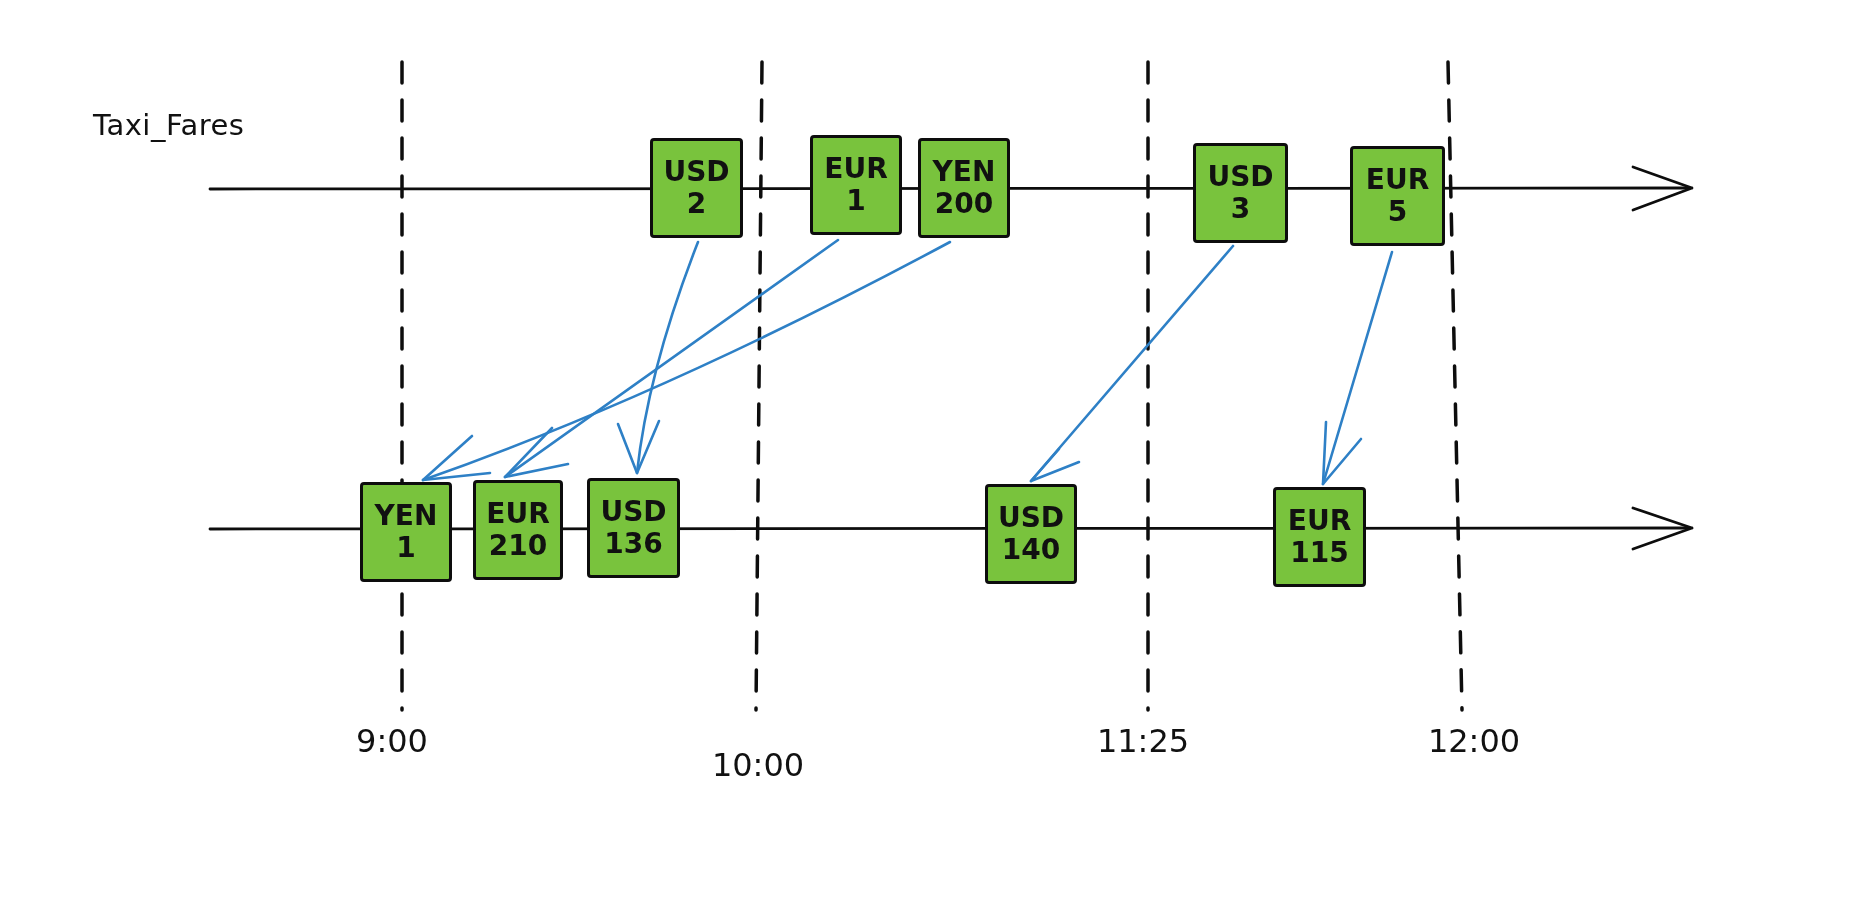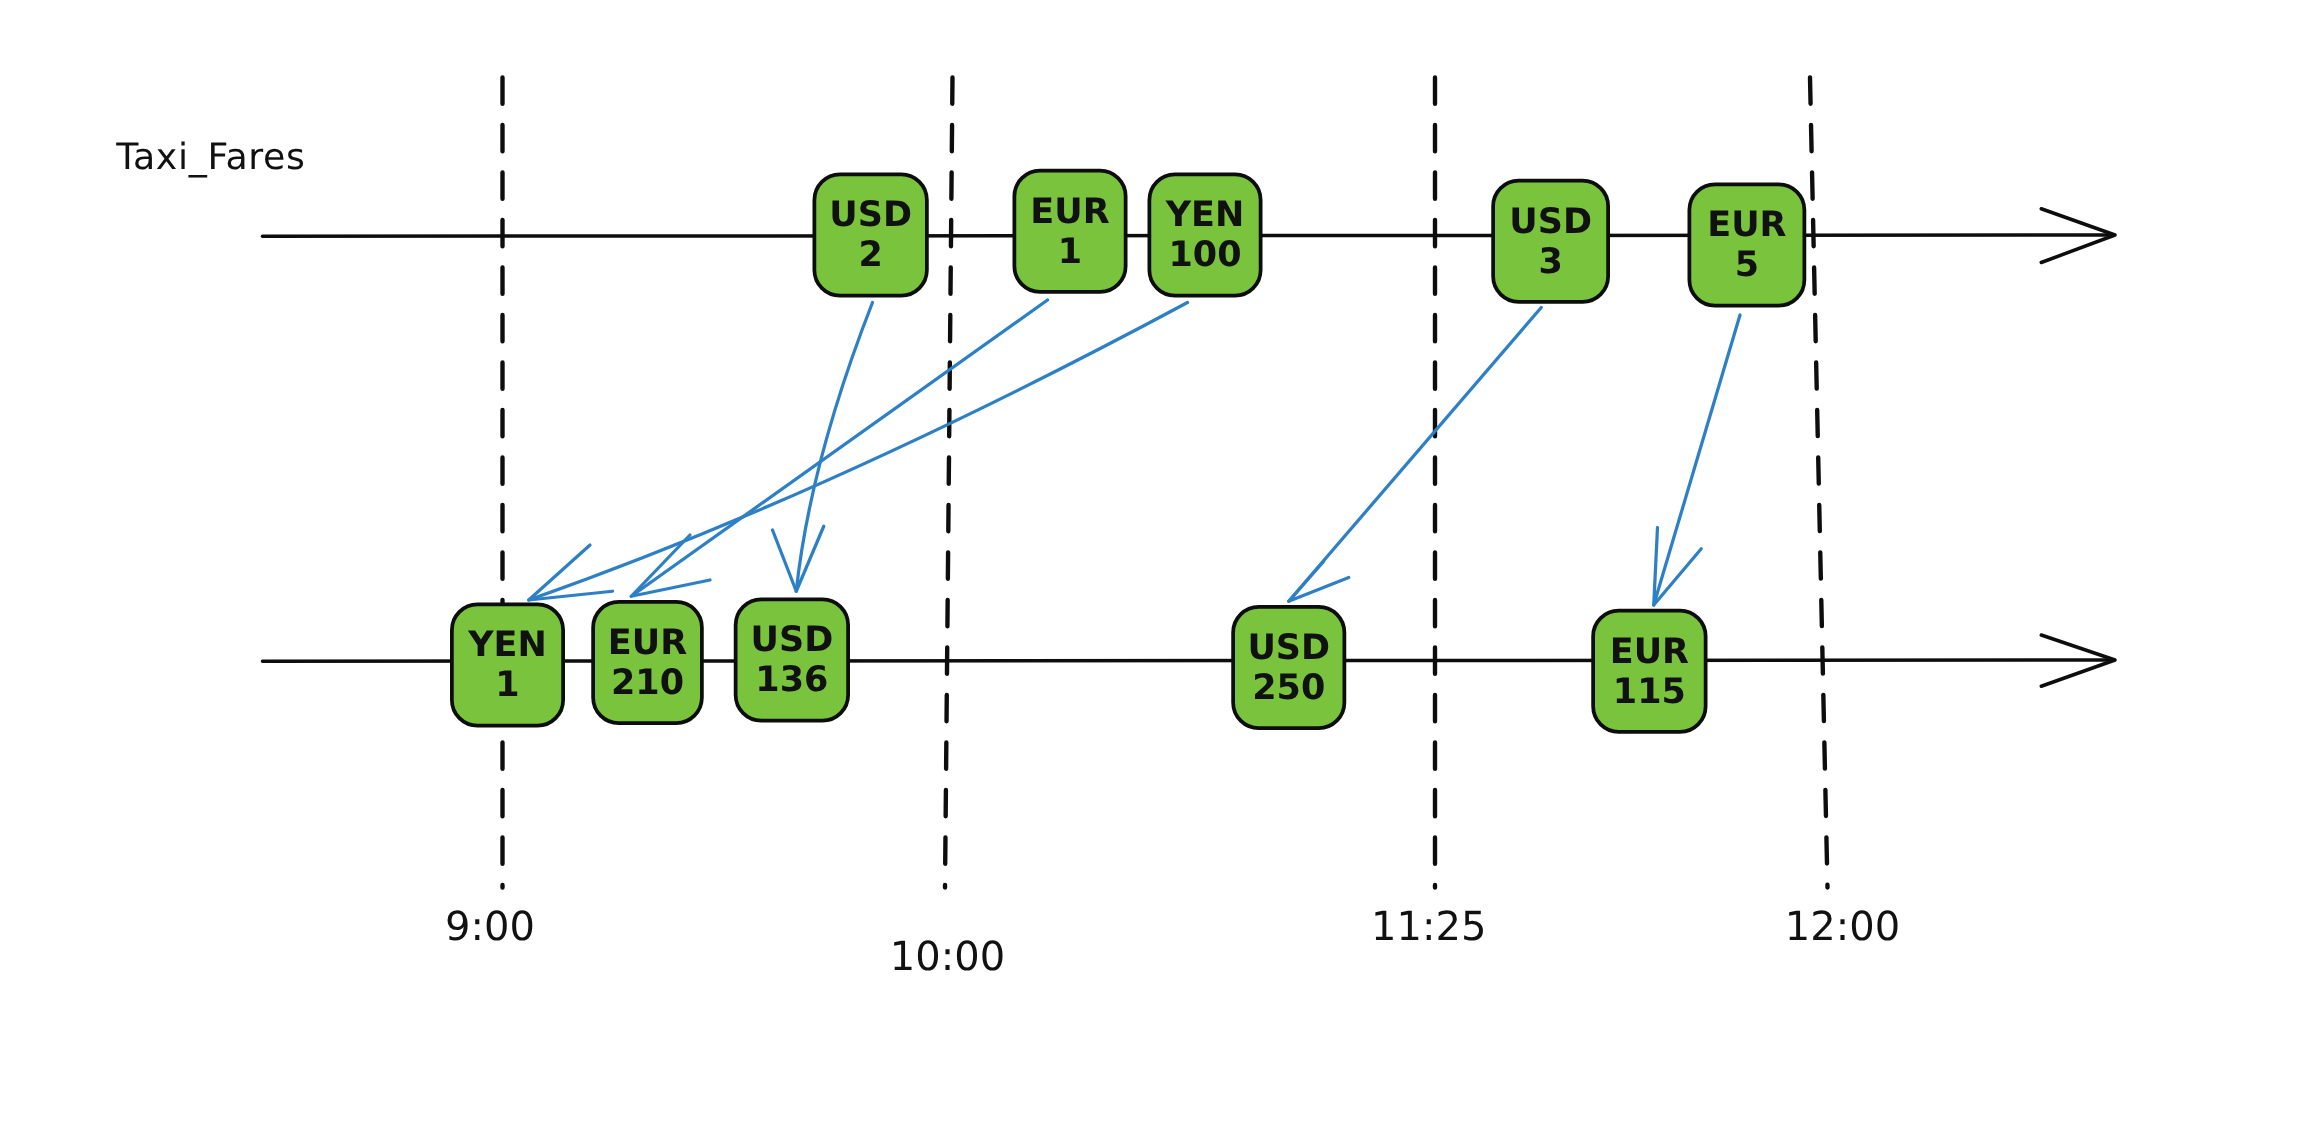--- a/index.html
+++ b/index.html
@@ -29,21 +29,21 @@
     font-size: 32px;
     color: #111111;
     transform: translateX(-50%);
     white-space: nowrap;
   }
   .event-box {
     position: absolute;
     height: 100px;
     background: #79C33D;
     border: 3px solid #0d0d0d;
-    border-radius: 22px;
+    border-radius: 4px;
     display: flex;
     flex-direction: column;
     align-items: center;
     justify-content: center;
     box-sizing: border-box;
     line-height: 1.15;
   }
   .event-box .cur {
     font-size: 28px;
     font-weight: 700;
@@ -114,21 +114,21 @@
   <div class="event-box" style="left:650px;  top:138px; width:93px;">
     <span class="cur">USD</span>
     <span class="val">2</span>
   </div>
   <div class="event-box" style="left:810px;  top:135px; width:92px;">
     <span class="cur">EUR</span>
     <span class="val">1</span>
   </div>
   <div class="event-box" style="left:918px;  top:138px; width:92px;">
     <span class="cur">YEN</span>
-    <span class="val">100</span>
+    <span class="val">200</span>
   </div>
   <div class="event-box" style="left:1193px; top:143px; width:95px;">
     <span class="cur">USD</span>
     <span class="val">3</span>
   </div>
   <div class="event-box" style="left:1350px; top:146px; width:95px;">
     <span class="cur">EUR</span>
     <span class="val">5</span>
   </div>
 
@@ -139,20 +139,20 @@
   <div class="event-box" style="left:473px;  top:480px; width:90px;">
     <span class="cur">EUR</span>
     <span class="val">210</span>
   </div>
   <div class="event-box" style="left:587px;  top:478px; width:93px;">
     <span class="cur">USD</span>
     <span class="val">136</span>
   </div>
   <div class="event-box" style="left:985px;  top:484px; width:92px;">
     <span class="cur">USD</span>
-    <span class="val">250</span>
+    <span class="val">140</span>
   </div>
   <div class="event-box" style="left:1273px; top:487px; width:93px;">
     <span class="cur">EUR</span>
     <span class="val">115</span>
   </div>
 
 </div>
 
 </body></html>

